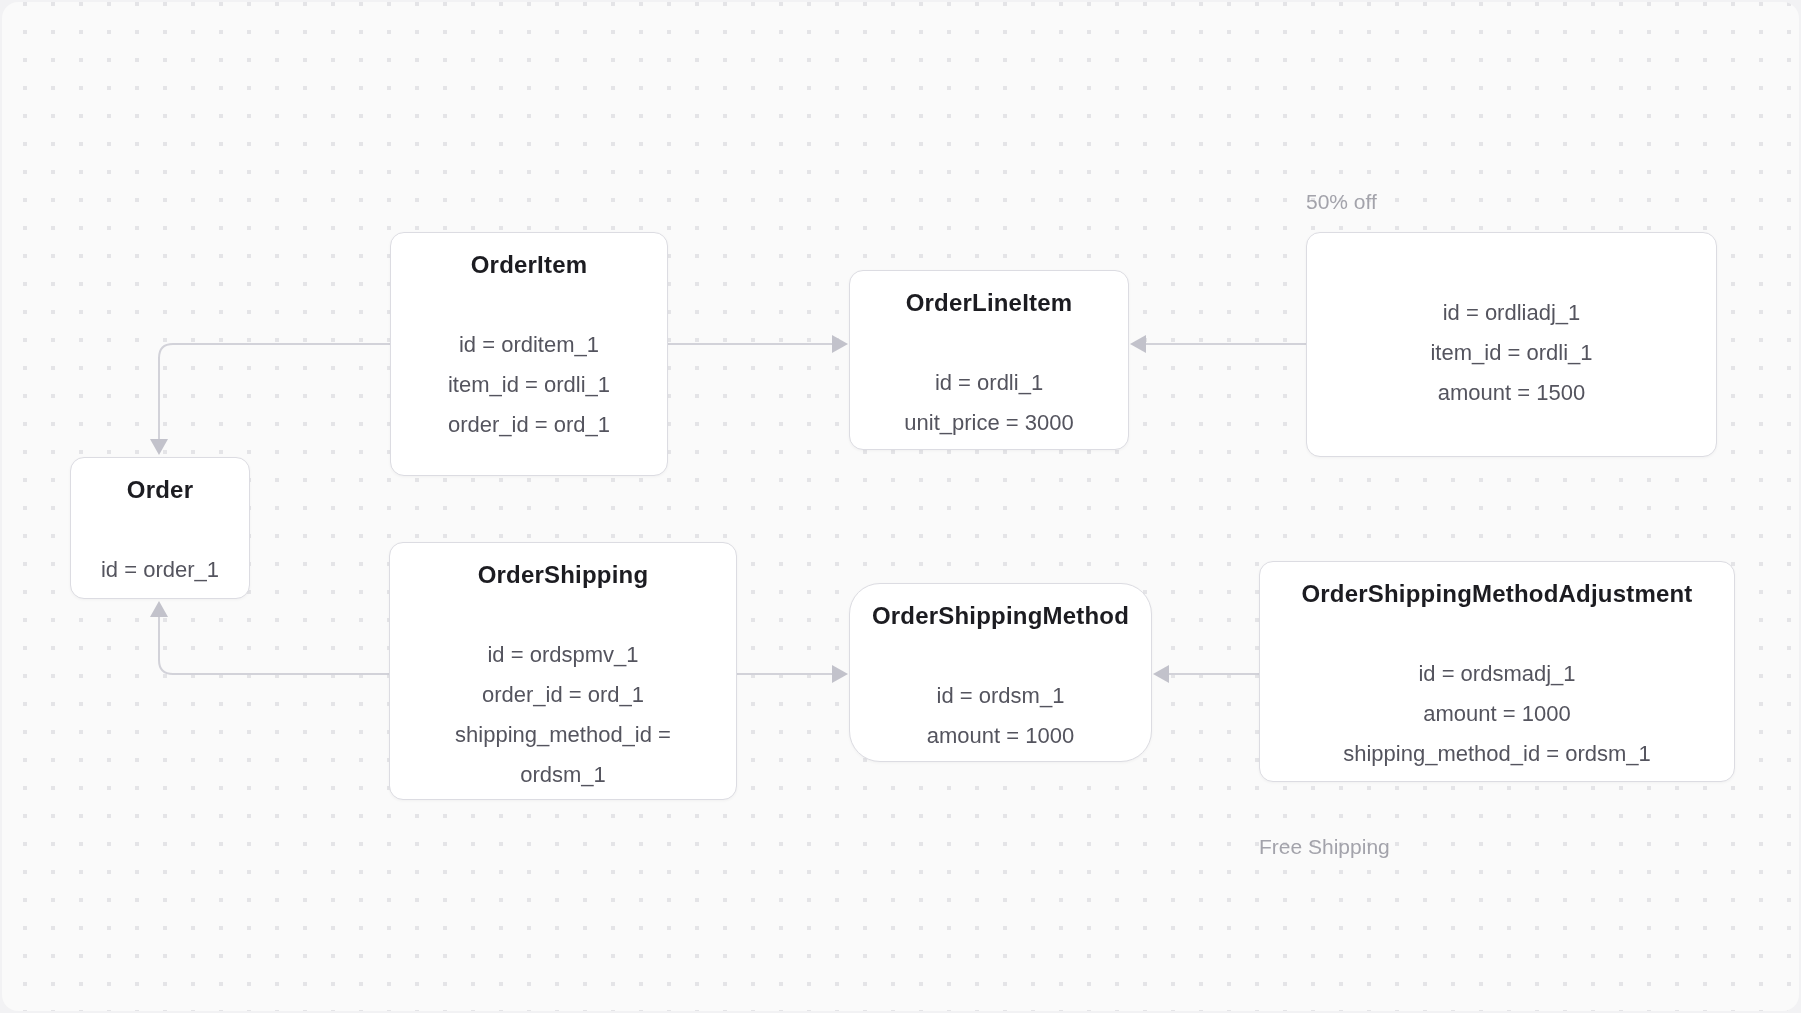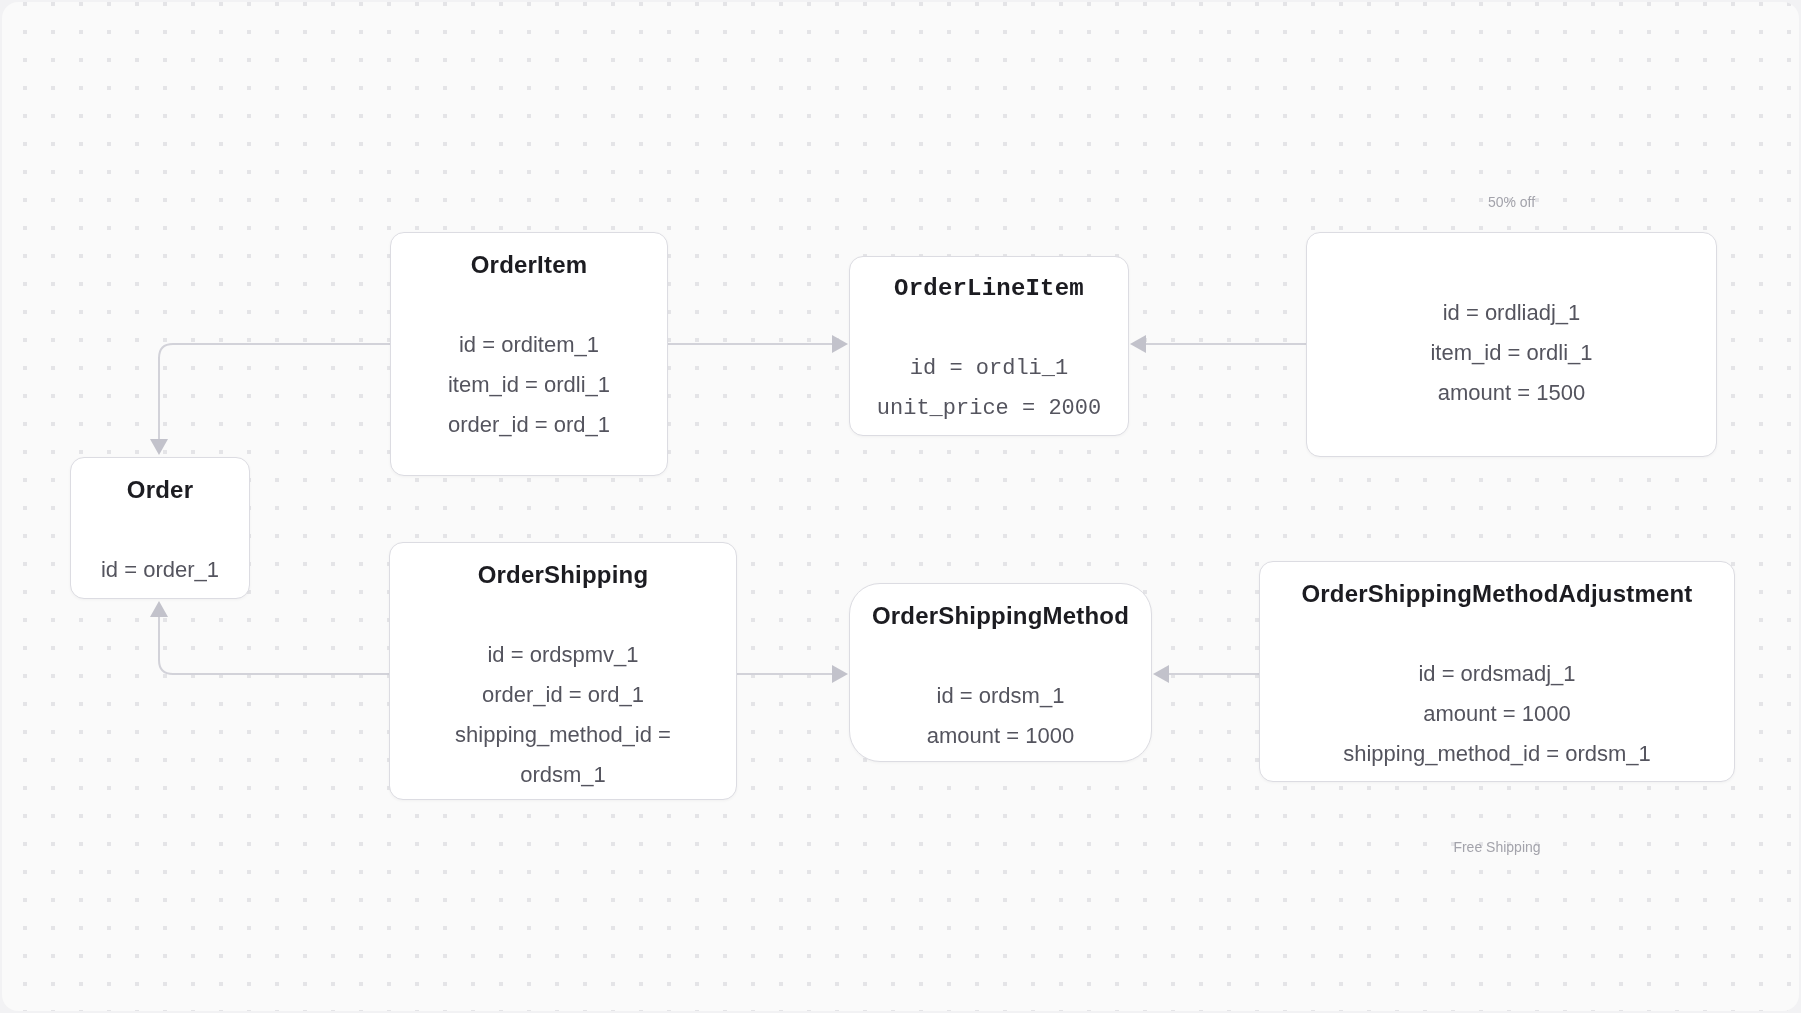--- a/index.html
+++ b/index.html
@@ -62,22 +62,22 @@
   }
   .node-field {
     display: block;
     line-height: 40px;
     font-size: 22px;
     font-weight: 400;
     color: #54545e;
   }
   .edge-label {
     position: absolute;
-    text-align: center;
-    font-size: 14px;
+    text-align: left;
+    font-size: 21px;
     color: #a3a3ab;
     line-height: 28px;
   }
 </style>
 </head>
 <body>
 
 <div class="canvas">
 
   <svg class="edge-layer" viewBox="0 0 1801 1013" xmlns="http://www.w3.org/2000/svg">
@@ -107,25 +107,25 @@
 
   <div class="node" style="left:388px; top:230px; width:278px; height:244px;">
     <span class="node-title">OrderItem</span>
     <span class="node-fields">
       <span class="node-field">id = orditem_1</span>
       <span class="node-field">item_id = ordli_1</span>
       <span class="node-field">order_id = ord_1</span>
     </span>
   </div>
 
-  <div class="node" style="left:847px; top:254px; width:280px; height:180px;font-family:Liberation Mono, monospace;">
+  <div class="node" style="left:847px; top:268px; width:280px; height:180px;">
     <span class="node-title">OrderLineItem</span>
     <span class="node-fields">
       <span class="node-field">id = ordli_1</span>
-      <span class="node-field">unit_price = 2000</span>
+      <span class="node-field">unit_price = 3000</span>
     </span>
   </div>
 
   <div class="node" style="left:1304px; top:230px; width:411px; height:225px;">
     <span class="node-fields">
       <span class="node-field">id = ordliadj_1</span>
       <span class="node-field">item_id = ordli_1</span>
       <span class="node-field">amount = 1500</span>
     </span>
   </div>

